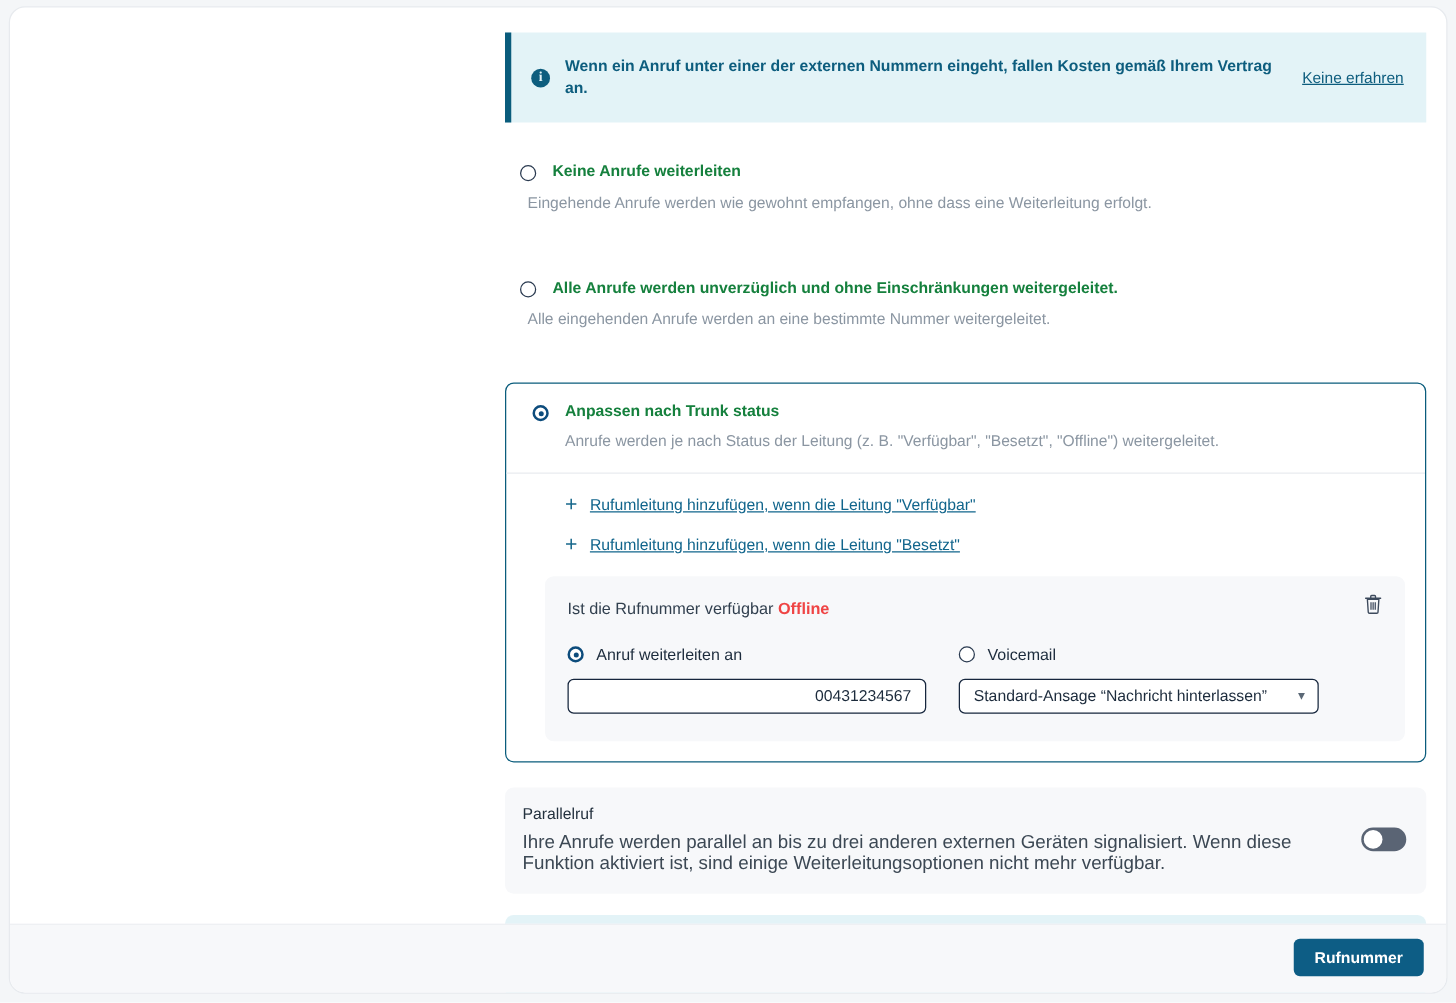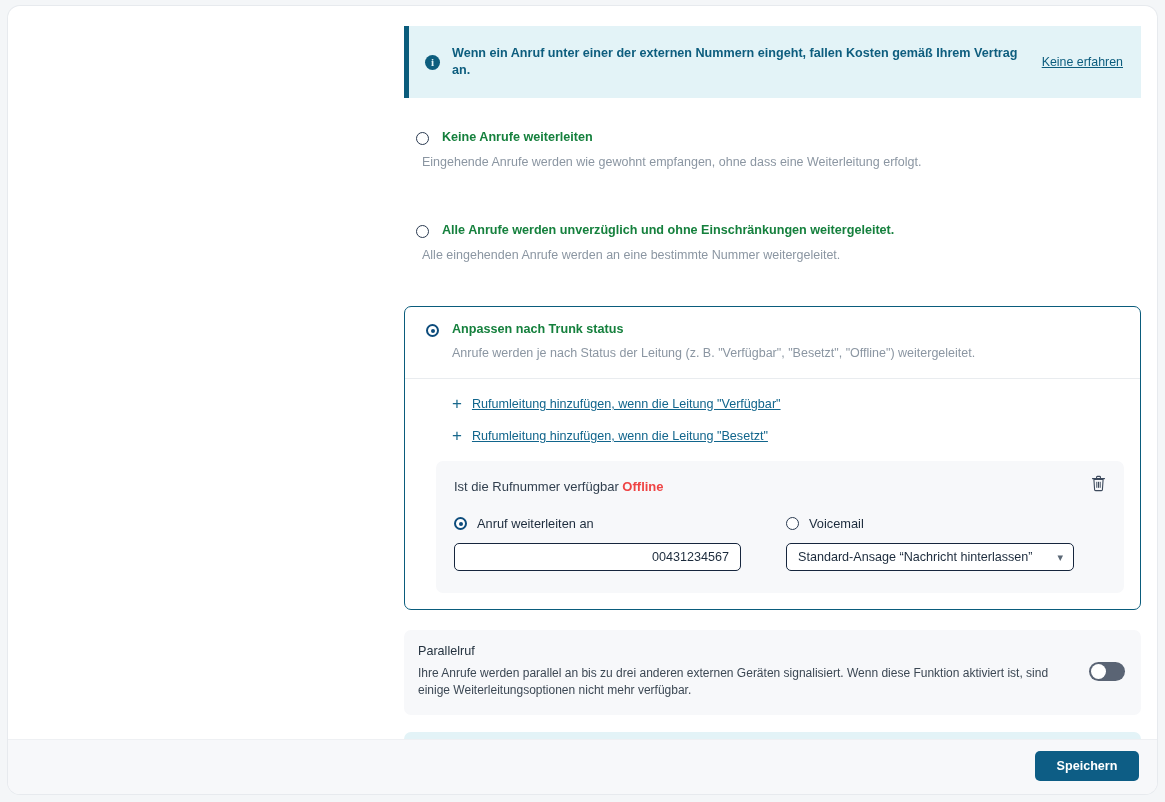--- a/index.html
+++ b/index.html
@@ -206,21 +206,21 @@
   .trash-btn {
     position: absolute;
     right: 18px;
     top: 14px;
     cursor: pointer;
     line-height: 0;
   }
 
   .rule-cols {
     display: flex;
-    gap: 42px;
+    gap: 23px;
   }
   .rule-col { width: 290px; }
   .rule-col.wide { width: 290px; }
 
   .rule-radio-row {
     display: flex;
     align-items: center;
     margin-bottom: 12px;
   }
   .rule-radio-row .radio { margin-top: 0; margin-right: 10px; }
@@ -277,21 +277,21 @@
     display: flex;
     align-items: center;
   }
   .parallel-text { flex: 1; padding-right: 16px; }
   .parallel-title {
     font-size: 12.6px;
     color: #24323f;
     margin-bottom: 7px;
   }
   .parallel-desc {
-    font-size: 12px;
+    font-size: 15px;
     line-height: 17px;
     color: #3c4854;
     max-width: 640px;
   }
   .toggle {
     flex: 0 0 36px;
     width: 36px;
     height: 19px;
     border-radius: 10px;
     background: #5a6474;
@@ -455,16 +455,16 @@
     </div>
 
     <div class="bottom-banner">
       <span class="info-icon">i</span>
       <span class="banner-text">Die Optionen „Alle Anrufe weiterleiten“ und „Alle Anrufe weiterleiten, wenn offline“ in den Einstellungen für die Anrufweiterleitung sind deaktiviert, solange die parallele Anrufweiterleitung aktiv ist.</span>
     </div>
 
   </div>
 
   <div class="footer">
-    <button class="save-btn">Speichern</button>
+    <button class="save-btn">Rufnummer</button>
   </div>
 
 </div>
 
 </body></html>

